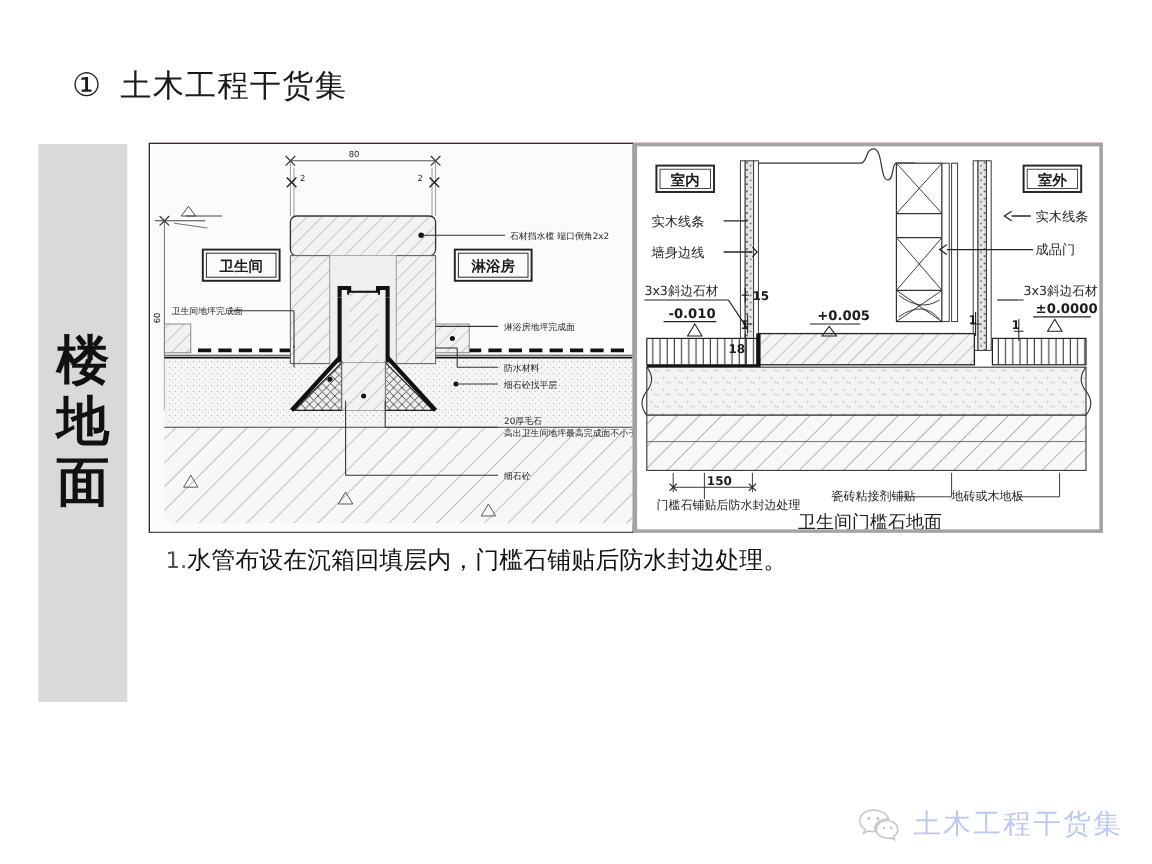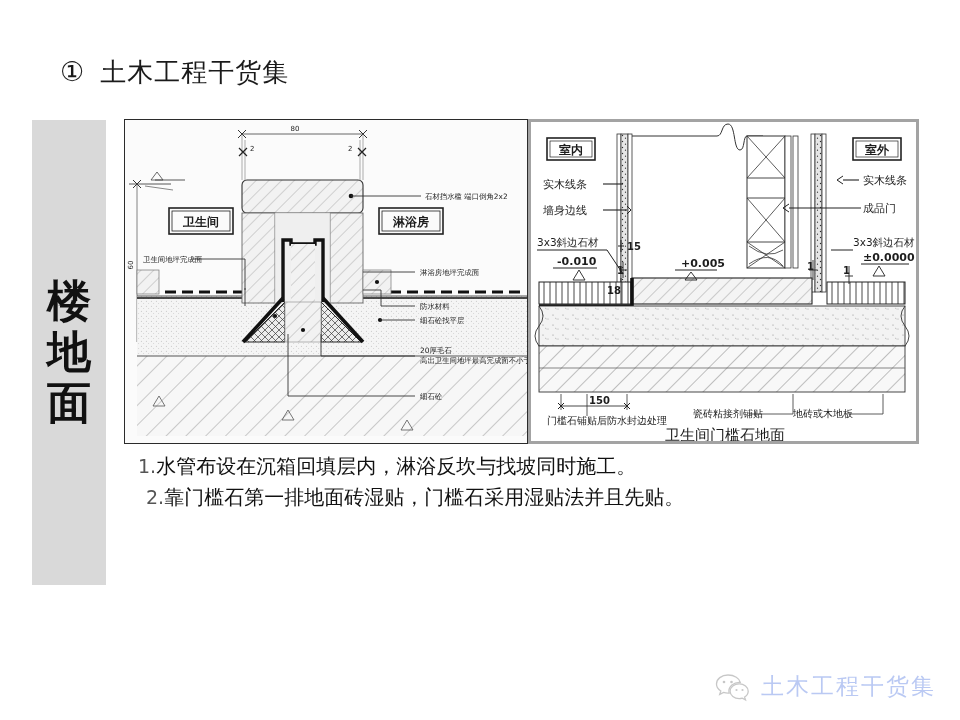--- a/index.html
+++ b/index.html
@@ -380,24 +380,21 @@
         <text class="dt" x="262" y="295" font-size="10">地砖或木地板</text>
 
         <text class="dt" x="194" y="318" font-size="15" text-anchor="middle">卫生间门槛石地面</text>
       </svg>
     </div>
   </div>
 
   <div class="txt-block">
 
     <p class="txt-line ind1">
-      <span class="num">1.</span><span>水管布设在沉箱回填层内，淋浴反坎与找坡同时施工。</span>
-    </p>
-    <p class="txt-line ind2">
-      <span class="num">2.</span><span>靠门槛石第一排地面砖湿贴，门槛石采用湿贴法并且先贴。</span>
+      <span class="num">1.</span><span>水管布设在沉箱回填层内，门槛石铺贴后防水封边处理。</span>
     </p>
   </div>
 
   <div class="wm">
     <svg width="36" height="30" viewBox="0 0 36 30">
       <path d="M13 3C6.5 3 1.5 7 1.5 12c0 2.9 1.7 5.4 4.3 7l-1.1 3.4 3.9-2a14 14 0 0 0 4.4.7c.4 0 .8 0 1.2-.1a8 8 0 0 1-.3-2.2c0-4.6 4.6-8.3 10.3-8.3.4 0 .8 0 1.2.1C24.6 6.5 19.4 3 13 3z" fill="none" stroke="#4a4a4a" stroke-width="1.3"></path>
       <circle cx="9" cy="10" r="1.3" fill="#4a4a4a"></circle>
       <circle cx="16.5" cy="10" r="1.3" fill="#4a4a4a"></circle>
       <path d="M24.2 11.8c-5 0-9.1 3.3-9.1 7.4 0 4.1 4.1 7.4 9.1 7.4 1.1 0 2.1-.2 3.1-.5l3.2 1.7-.9-2.8c2.2-1.4 3.6-3.5 3.6-5.8 0-4.1-4.1-7.4-9-7.4z" fill="none" stroke="#4a4a4a" stroke-width="1.3"></path>
       <circle cx="21.5" cy="18" r="1.1" fill="#4a4a4a"></circle>

